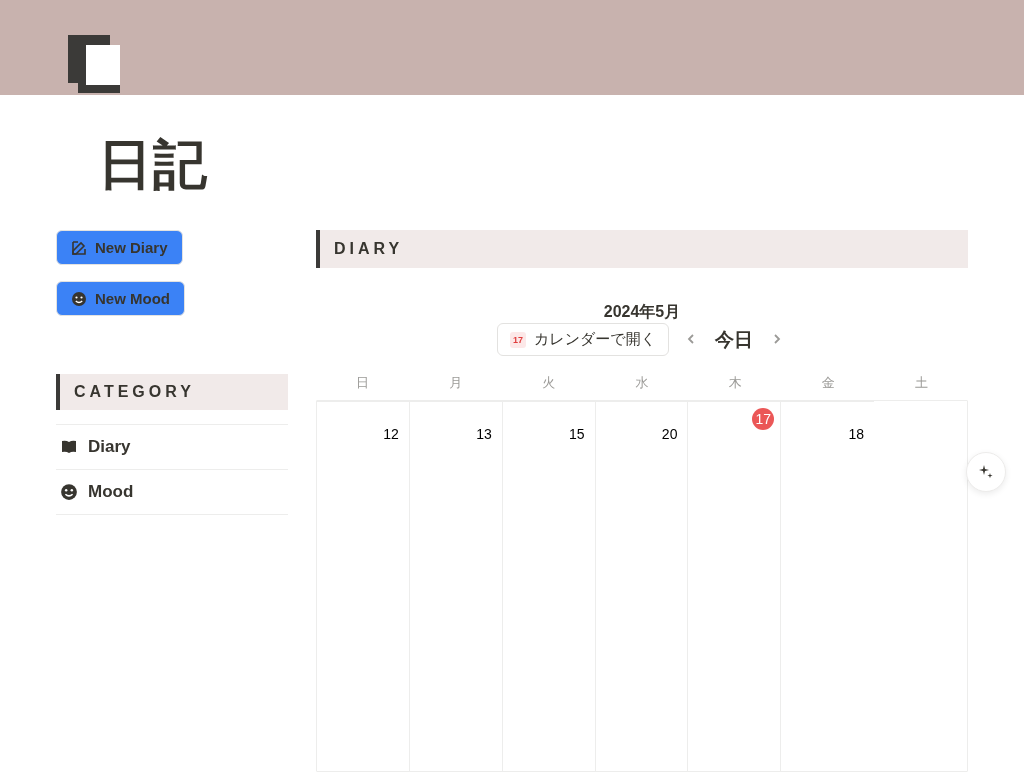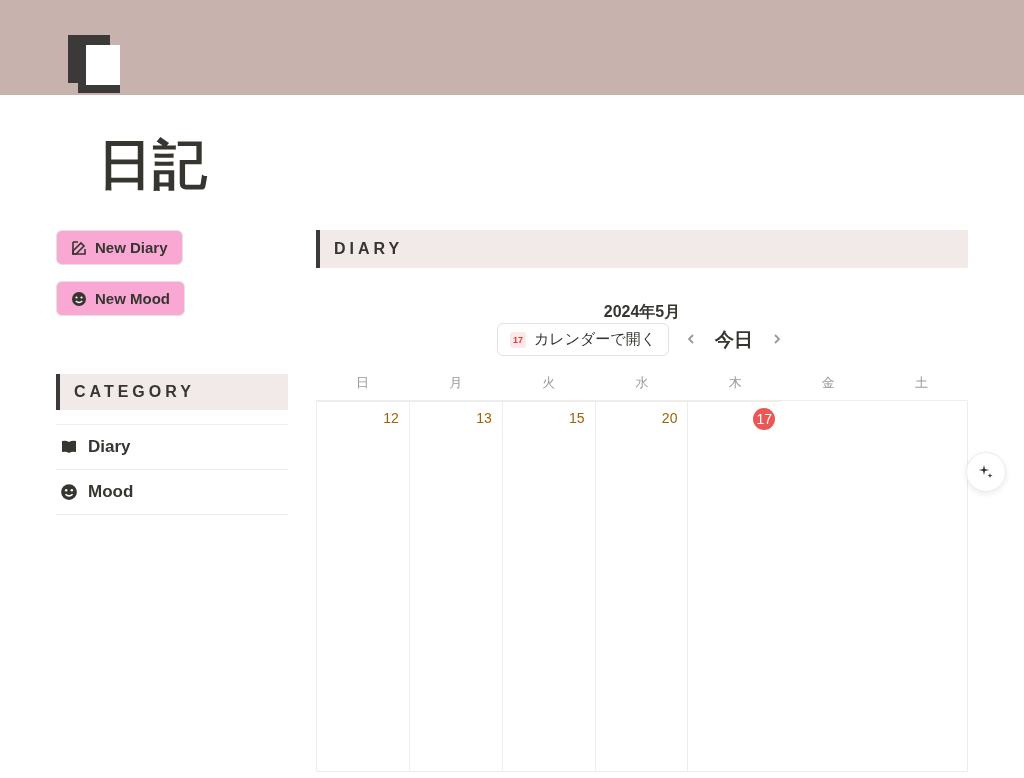--- a/index.html
+++ b/index.html
@@ -46,21 +46,21 @@
 .section-header span {
   font-size: 16px;
   font-weight: 700;
   letter-spacing: 4px;
   color: #37352f;
 }
 .btn {
   display: inline-flex;
   align-items: center;
   gap: 8px;
-  background: #f9a8d4;
+  background: #3b82f6;
   border: 1px solid #e3e2e0;
   border-radius: 6px;
   padding: 8px 14px;
   font-size: 15px;
   font-weight: 600;
   color: #37352f;
   cursor: pointer;
   margin-bottom: 16px;
 }
 .btn svg { flex: 0 0 auto; }
@@ -164,24 +164,24 @@
 }
 .day-cell {
   border-top: 1px solid #ededec;
   border-right: 1px solid #ededec;
   padding: 8px 10px;
   position: relative;
 }
 .day-cell:last-child { border-right: none; }
 .day-num {
   position: absolute;
-  top: 8px;
+  top: 24px;
   right: 10px;
   font-size: 14px;
-  color: #a16207;
+  color: #000000;
 }
 .day-num.today {
   background: #eb5757;
   color: #ffffff;
   width: 22px;
   height: 22px;
   border-radius: 50%;
   display: flex;
   align-items: center;
   justify-content: center;
@@ -320,20 +320,23 @@
             </div>
             <div class="day-cell">
               <div class="day-num">15</div>
             </div>
             <div class="day-cell">
               <div class="day-num">20</div>
             </div>
             <div class="day-cell">
               <div class="day-num today">17</div>
             </div>
+            <div class="day-cell">
+              <div class="day-num">18</div>
+            </div>
           </div>
       </div>
 
     </div>
   </div>
 </div>
 
 <div class="fab">
   <svg width="18" height="18" viewBox="0 0 18 18">
     <path d="M7 2 L8 6 L12 7 L8 8 L7 12 L6 8 L2 7 L6 6 Z" fill="#37352f"></path>

